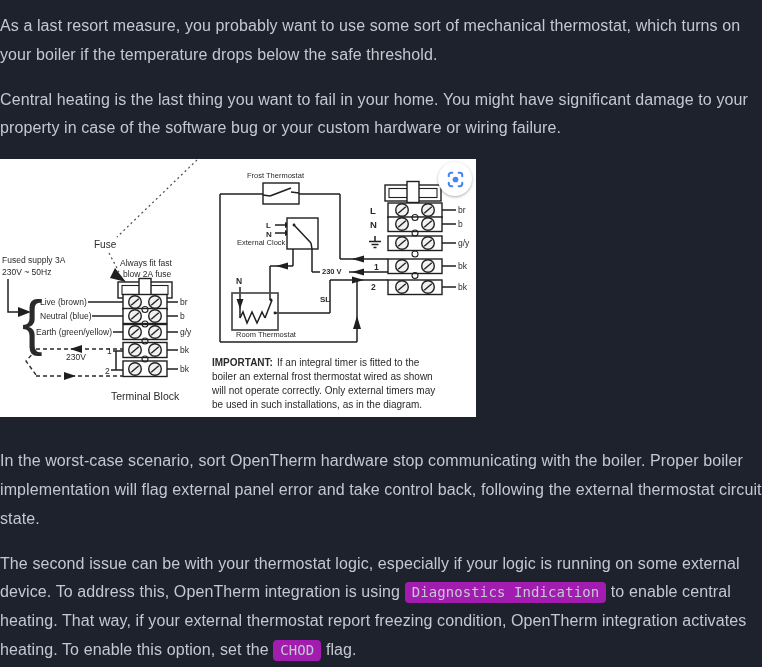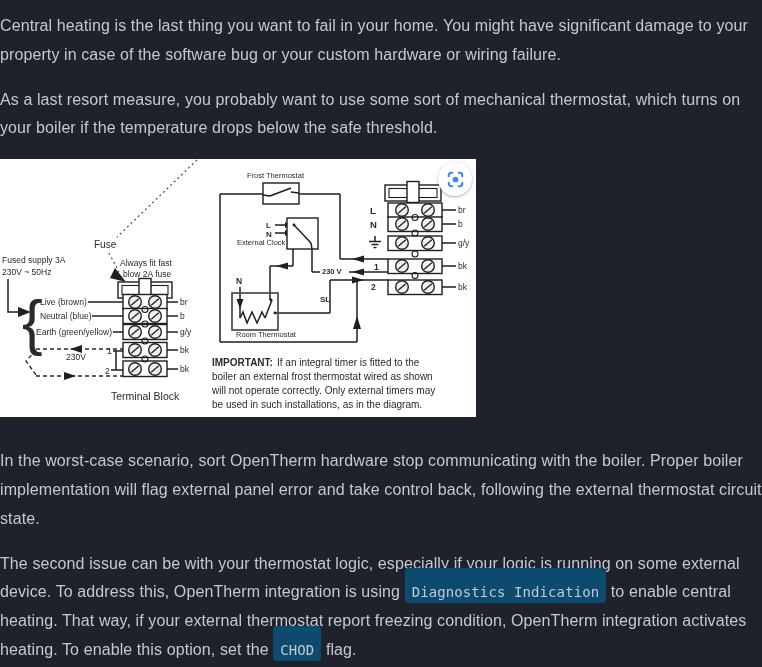--- a/index.html
+++ b/index.html
@@ -14,25 +14,25 @@
     padding-top: 12px;
     color: #c3c8d1;
   }
   .page p {
     margin: 0 0 16px 0;
     font-size: 16px;
     line-height: 28.8px;
     letter-spacing: 0.1px;
   }
   code.inline-code {
-    background: #0c4a6e;
+    background: #a21caf;
     color: #c3c8d1;
     font-family: "DejaVu Sans Mono", "Liberation Mono", monospace;
     font-size: 14px;
-    padding: 16px 7px 3px 7px;
+    padding: 2px 7px 3px 7px;
     border-radius: 4px;
     white-space: nowrap;
   }
   figure.diagram-figure {
     margin: 0 0 30px 0;
     width: 476px; height: 258px;
     background: #ffffff;
     position: relative;
   }
   .lens-btn {
@@ -51,23 +51,23 @@
   svg .box  { stroke: #1f1f1f; stroke-width: 1.4; fill: #ffffff; }
   svg .dash { stroke: #2a2a2a; stroke-width: 1.4; fill: none; stroke-dasharray: 4 3; }
   svg .dot-line { stroke: #4a4a4a; stroke-width: 1.2; fill: none; stroke-dasharray: 2 3; }
   svg .arr  { fill: #1f1f1f; stroke: none; }
 </style>
 </head>
 <body>
 
 <div class="page">
 
+  <p>As a last resort measure, you probably want to use some sort of mechanical thermostat, which turns on your boiler if the temperature drops below the safe threshold.</p>
+
   <p>Central heating is the last thing you want to fail in your home. You might have significant damage to your property in case of the software bug or your custom hardware or wiring failure.</p>
-
-  <p>As a last resort measure, you probably want to use some sort of mechanical thermostat, which turns on your boiler if the temperature drops below the safe threshold.</p>
 
   <figure class="diagram-figure">
     <svg width="476" height="258" viewBox="0 0 476 258">
 
       <g>
         <line class="dot-line" x1="197" y1="1" x2="117" y2="78"></line>
         <line class="dot-line" x1="109" y1="94" x2="119" y2="113"></line>
         <polygon class="arr" points="115,109 126,123 110,119"></polygon>
       </g>
 

